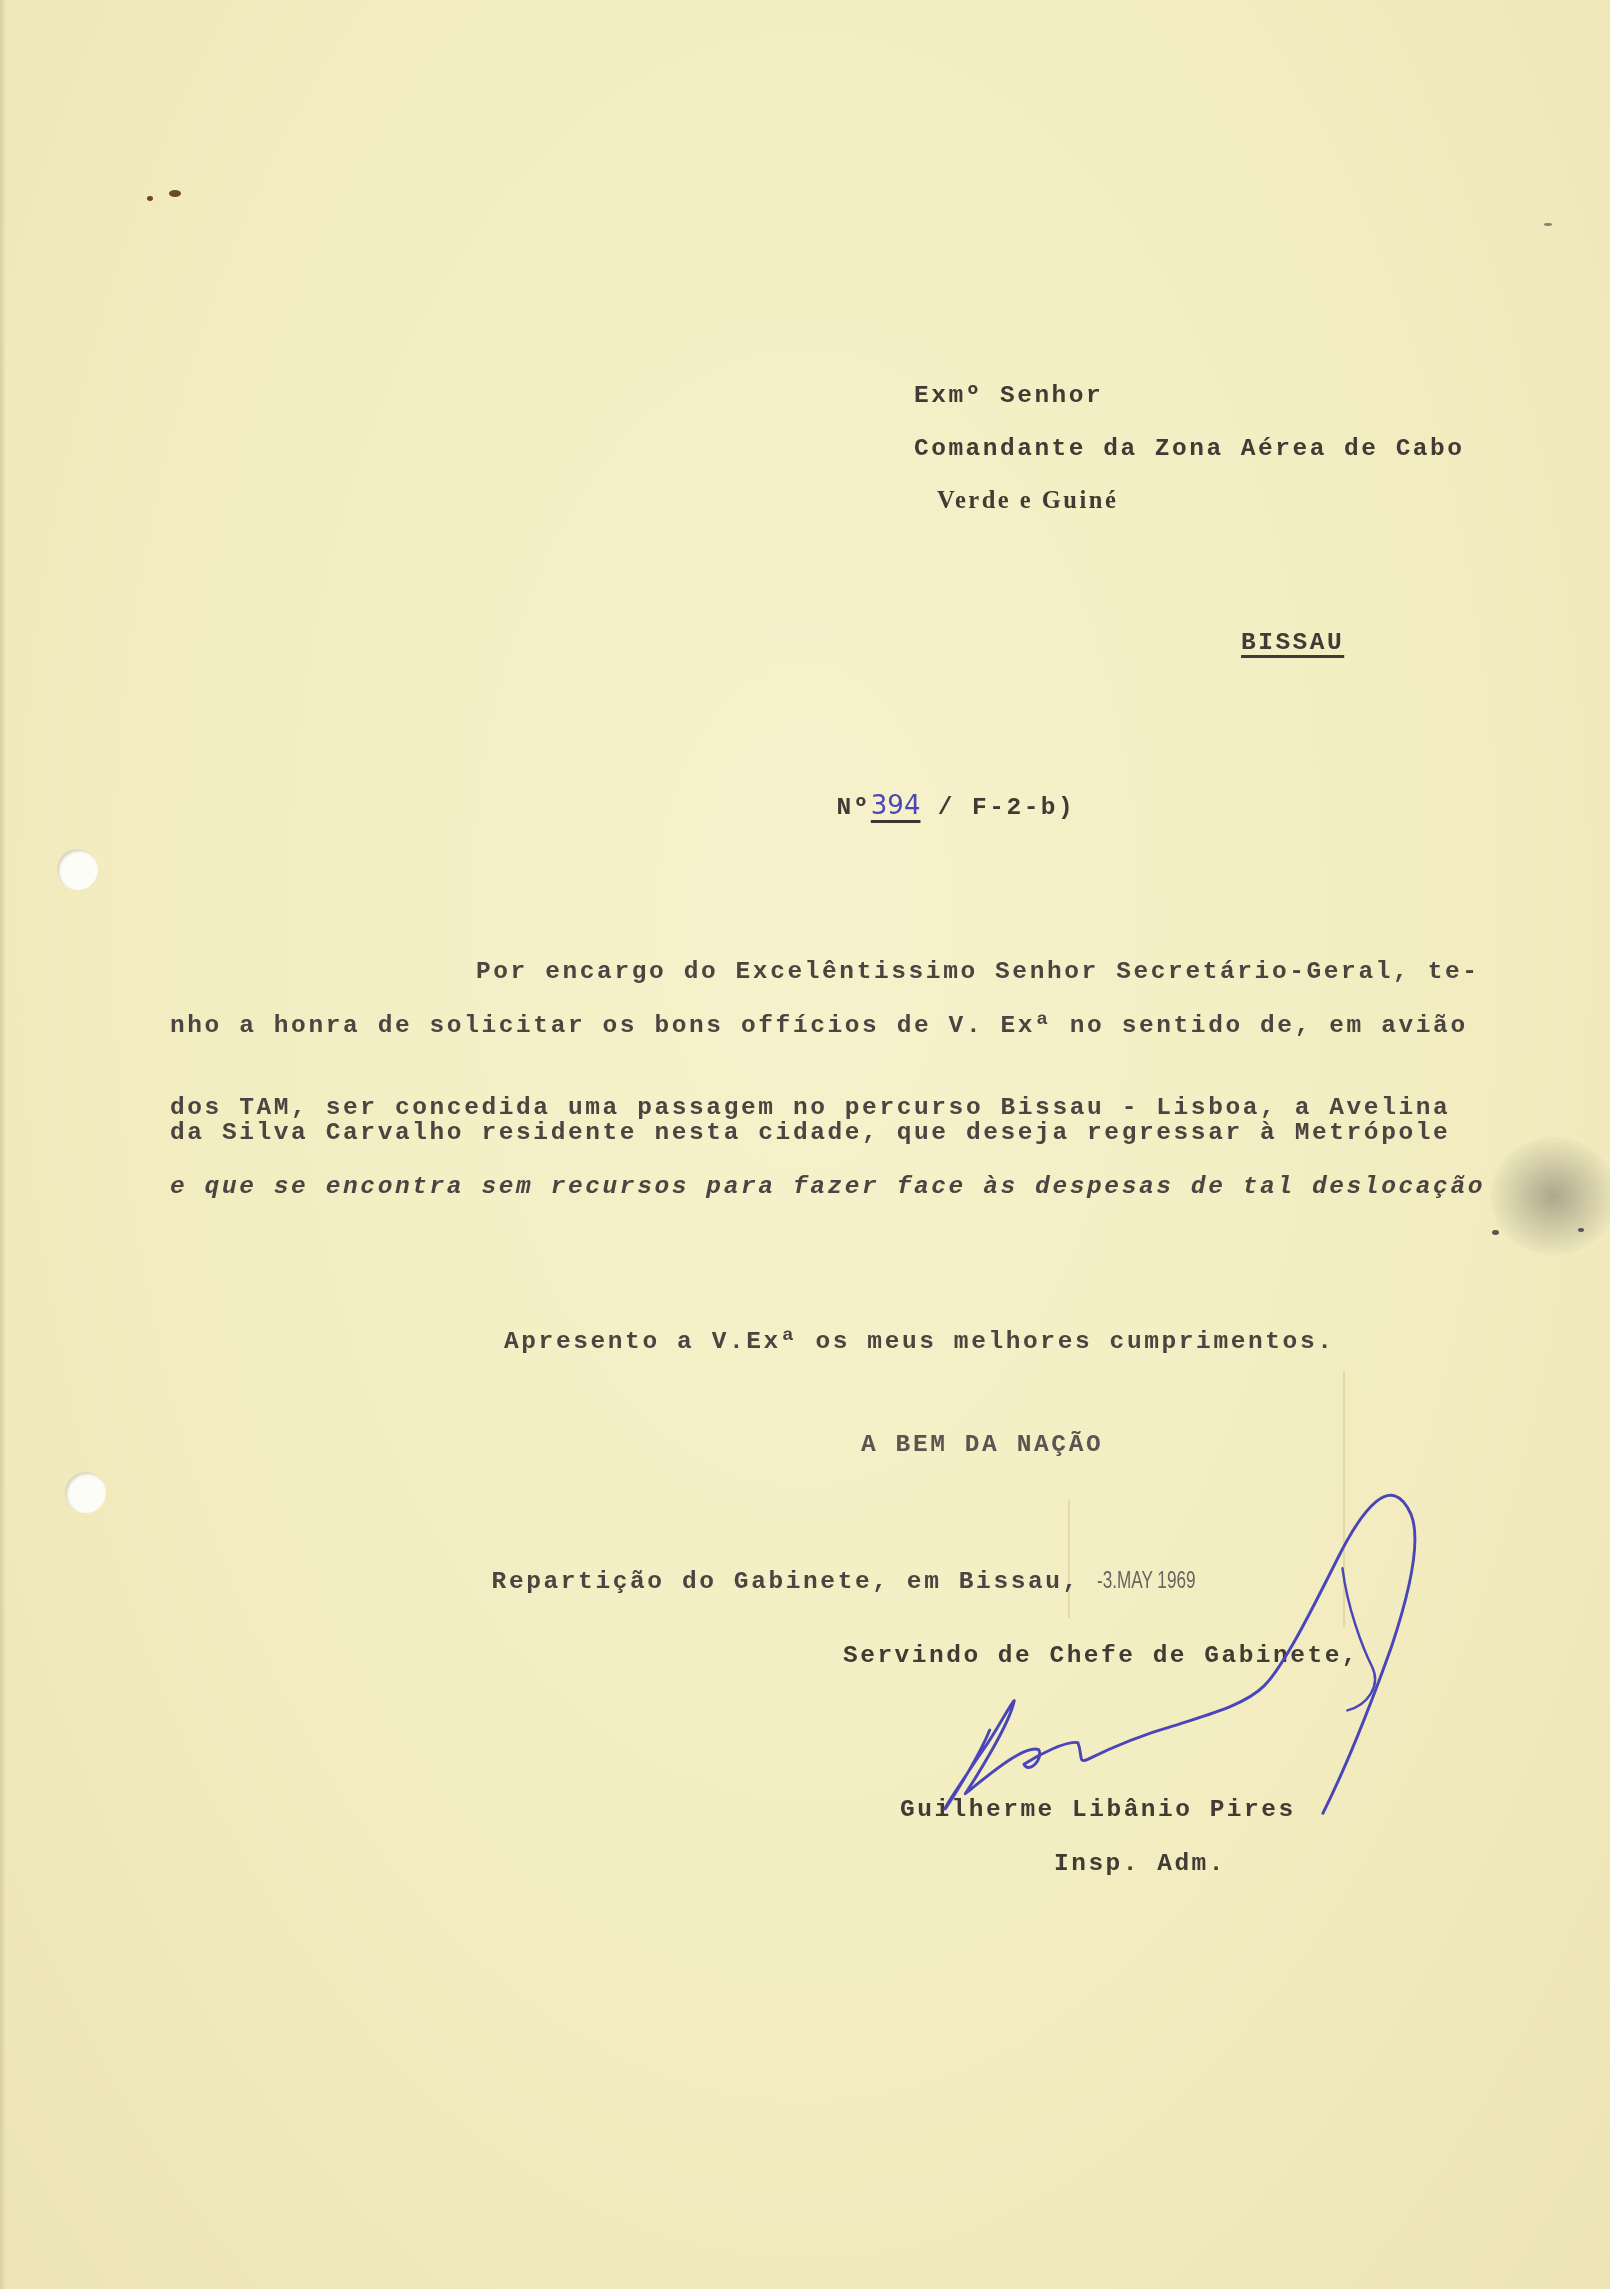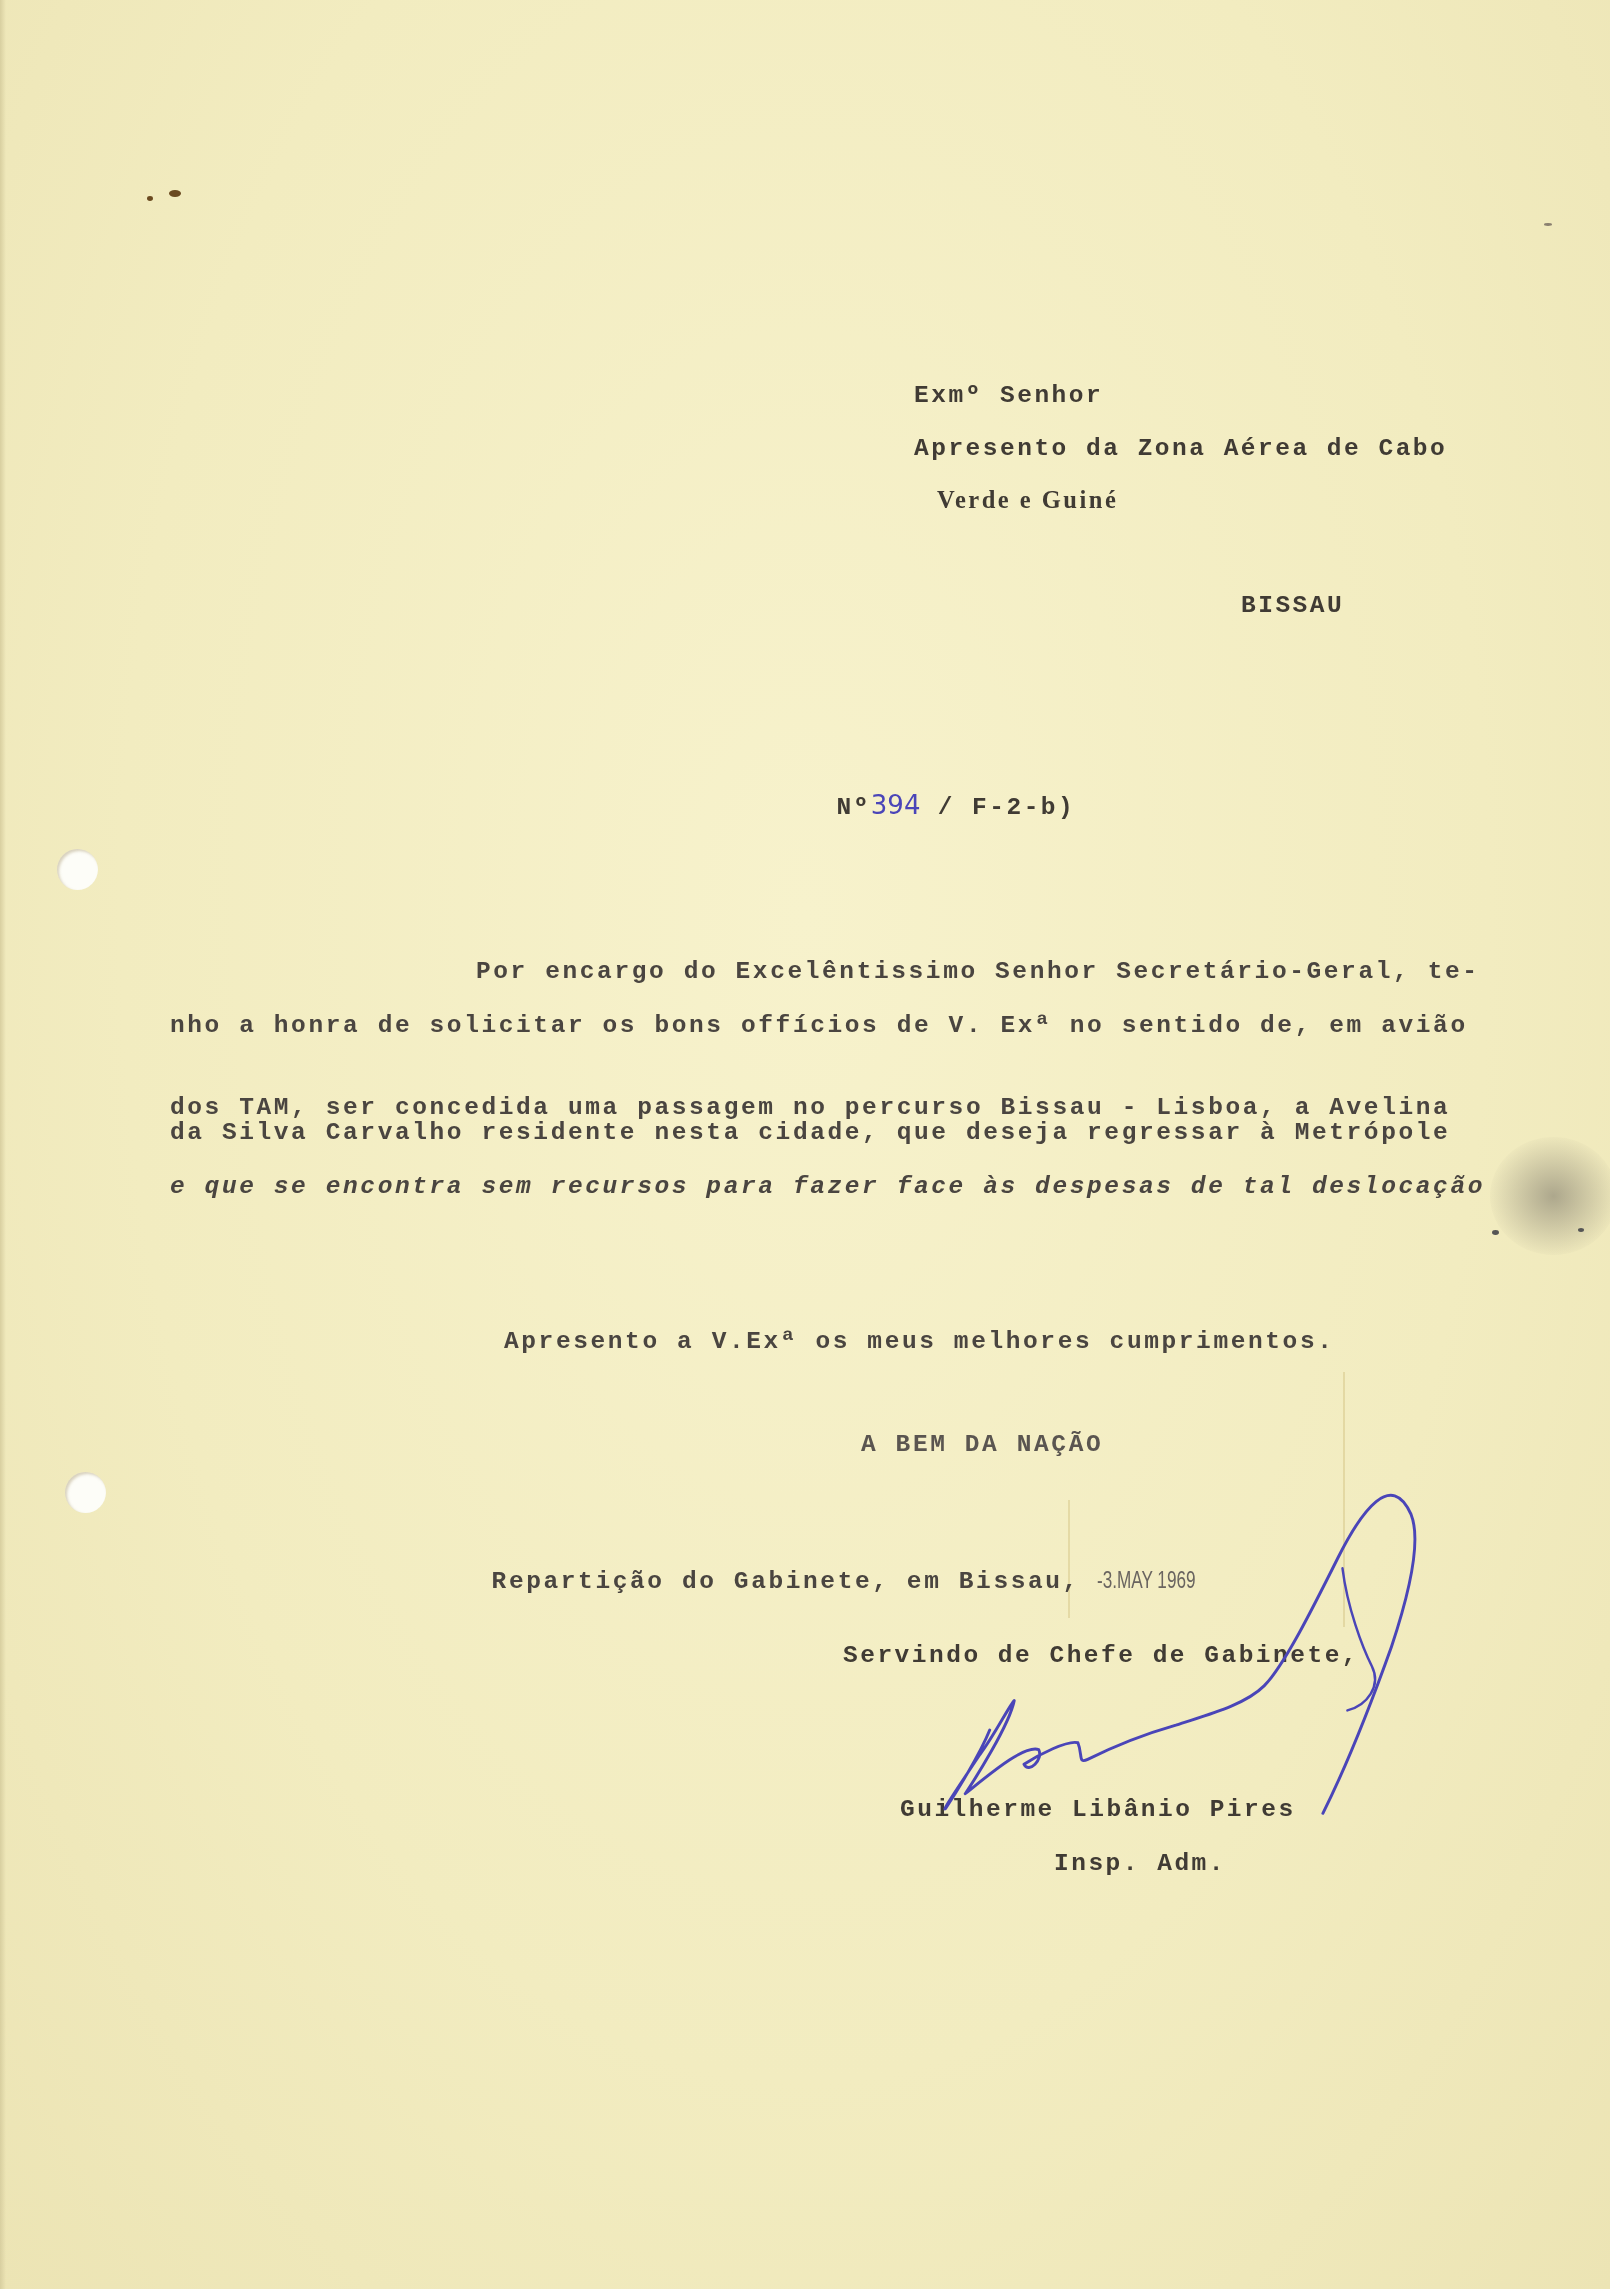--- a/index.html
+++ b/index.html
@@ -18,21 +18,21 @@
   .edge-left {
     position: absolute; left: 0; top: 0; width: 5.9px; height: 100%;
     background: linear-gradient(to right, #d8cfa0, transparent);
   }
   .line {
     position: absolute; white-space: pre;
     font-size: 24.5px; letter-spacing: 2.5px; font-weight: bold;
     color: #403b34;
   }
   .body-line { font-size: 24.5px; letter-spacing: 2.6px; font-weight: bold; color: #4a4540; }
-  .u { text-decoration-thickness: 2.9px; text-underline-offset: 5.9px; }
+  .u { text-decoration: underline; text-decoration-thickness: 2.9px; text-underline-offset: 5.9px; margin-top: 37px; }
   .hw {
     font-family: "DejaVu Sans", sans-serif; color: #4a45b8; font-weight: normal;
     font-size: 26px; letter-spacing: 0;
   }
   .stamp {
     font-family: "Liberation Sans", sans-serif; font-weight: normal;
     color: #6a6560; font-size: 24.5px; letter-spacing: 0; transform: scaleX(0.7);
     transform-origin: left center; display: inline-block;
   }
   .hole {
@@ -62,21 +62,21 @@
 <div class="speck" style="left:1544px; top:223px; width:7.8px; height:2.9px; background:#8a8070;"></div>
 
 <div class="hole" style="left:57px; top:849px;"></div>
 <div class="hole" style="left:65px; top:1472px;"></div>
 
 <div class="smudge" style="left:1490px; top:1137px; width:127px; height:118px;"></div>
 <div class="speck" style="left:1492px; top:1230px; width:6.9px; height:4.9px; background:#555;"></div>
 <div class="speck" style="left:1578px; top:1228px; width:5.9px; height:3.9px; background:#555;"></div>
 
 <div class="line" style="left:914px; top:382px;">Exmº Senhor</div>
-<div class="line" style="left:914px; top:435px;">Apresento da Zona Aérea de Cabo</div>
+<div class="line" style="left:914px; top:435px;">Comandante da Zona Aérea de Cabo</div>
 <div class="line" style="left:937px; top:486px;font-family:Liberation Serif, serif;">Verde e Guiné</div>
 <div class="line u" style="left:1241px; top:592px;">BISSAU</div>
 
 <div class="line" style="left:802px; top:763px;">
   <span>Nº</span><span class="hw u" style="text-decoration-color:#3a3630;">394</span> <span>/ F-2-b)</span>
 </div>
 
 <div class="line body-line" style="left:476px; top:958px;">Por encargo do Excelêntissimo Senhor Secretário-Geral, te-</div>
 <div class="line body-line" style="left:170px; top:1012px;">nho a honra de solicitar os bons offícios de V. Exª no sentido de, em avião</div>
 <div class="line body-line" style="left:170px; top:1065px;margin-top:29px;">dos TAM, ser concedida uma passagem no percurso Bissau - Lisboa, a Avelina</div>

